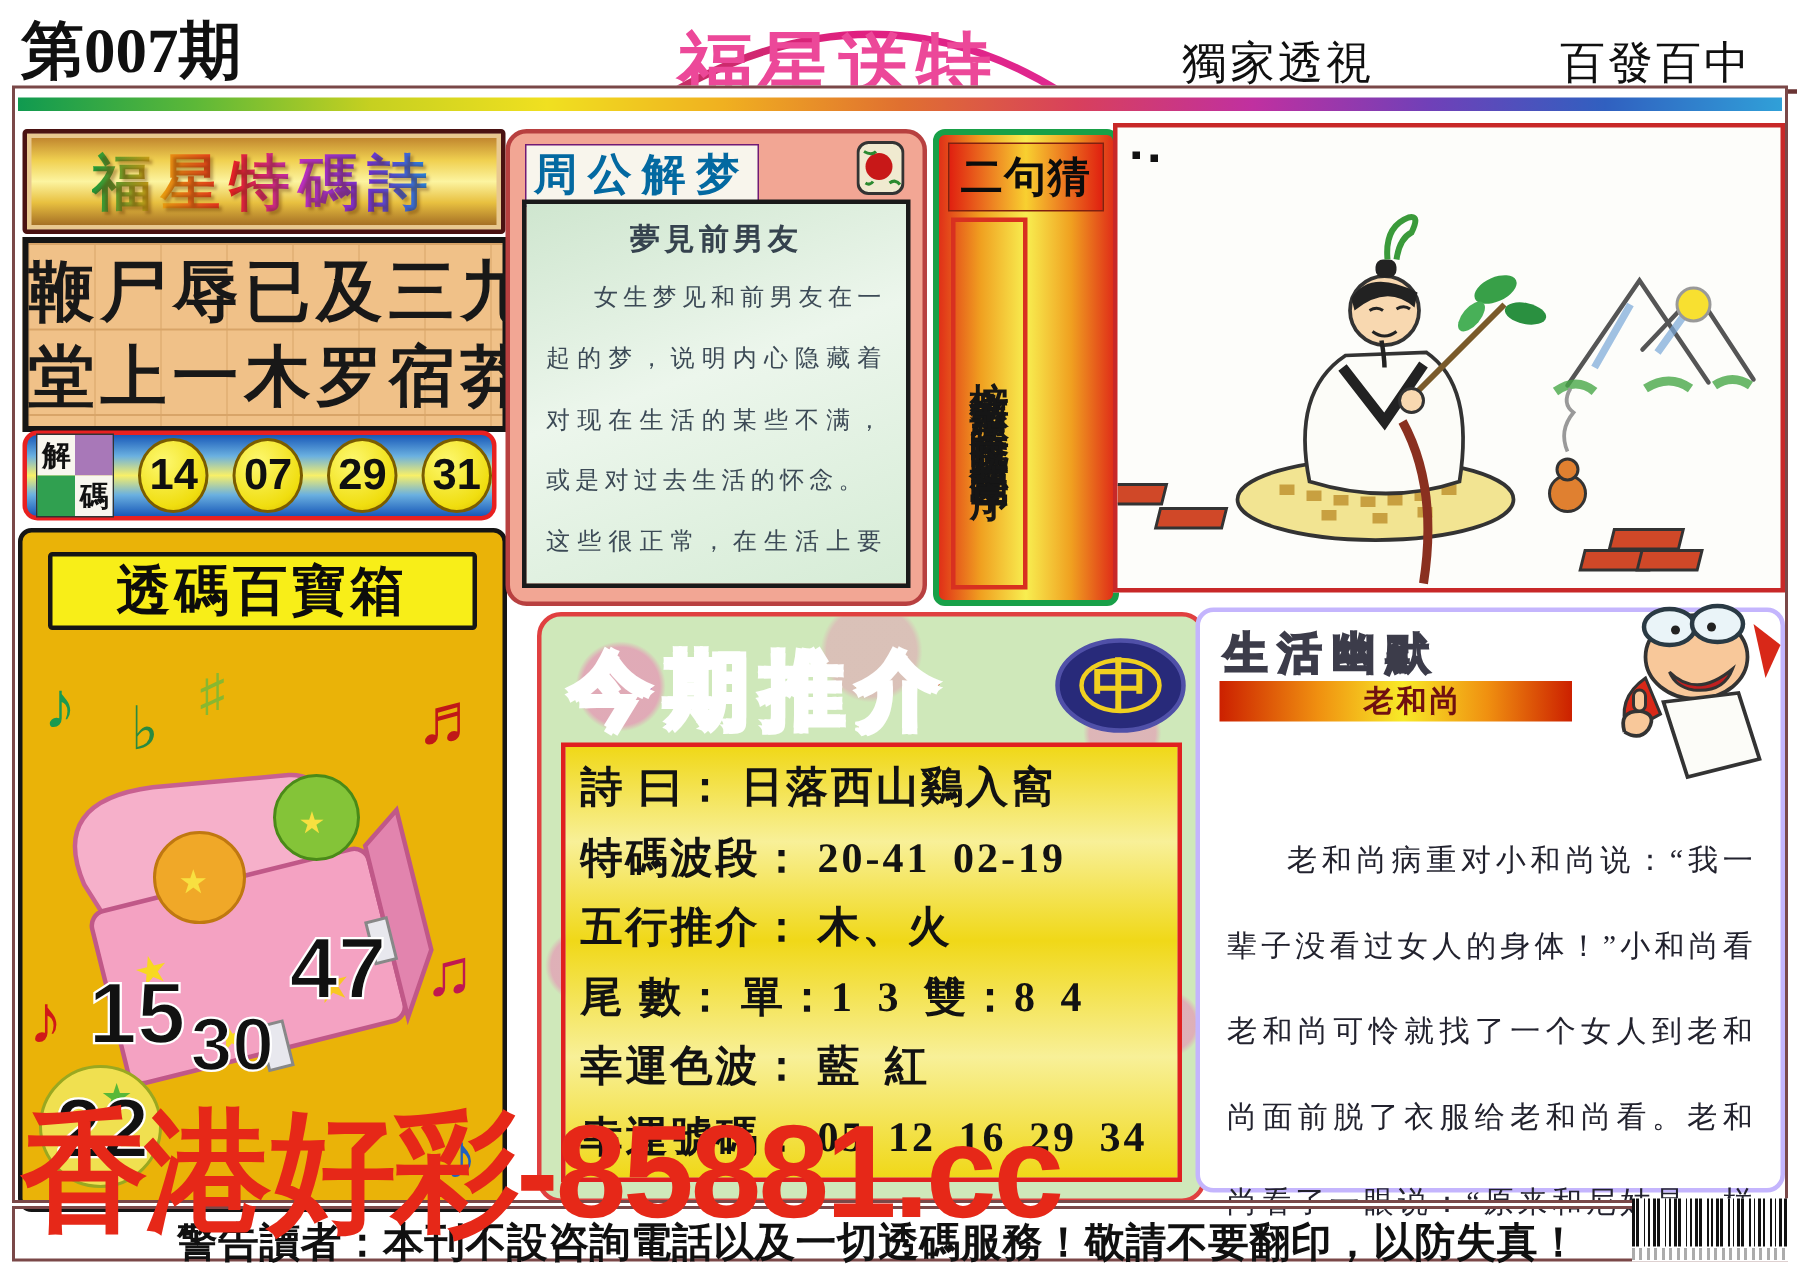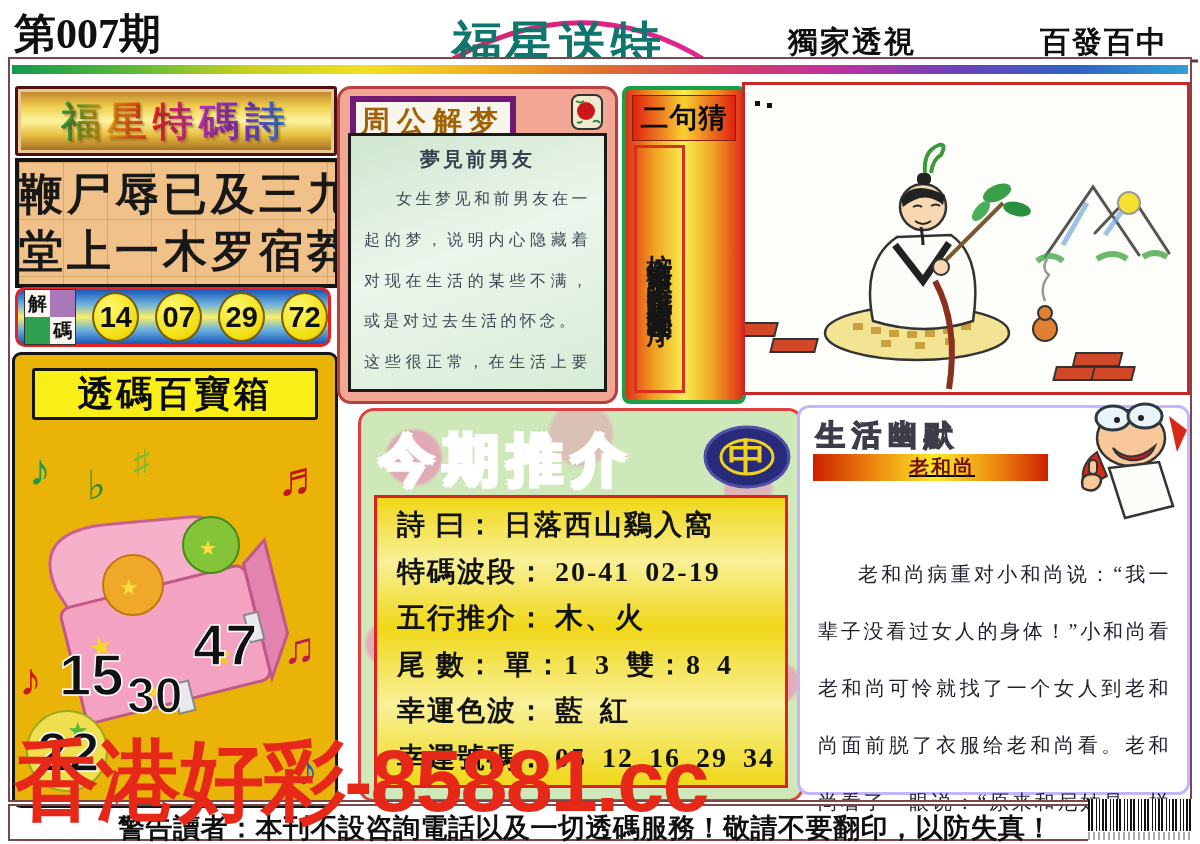--- a/index.html
+++ b/index.html
@@ -4,22 +4,22 @@
 <style>
   html,body{margin:0;padding:0;}
   body{
     width:1200px;height:844px;position:relative;background:#fff;
     font-family:"Liberation Sans", sans-serif;overflow:hidden;
   }
   .abs{position:absolute;}
 
   
   .issue{left:14px;top:6px;font-family:"Liberation Serif",serif;font-weight:900;font-size:42px;color:#101010;}
-  .main-title{left:452px;top:12px;font-size:50px;font-weight:900;color:#0f766e;letter-spacing:3px;white-space:nowrap;}
-  .tagline{top:22px;font-size:30px;font-weight:700;color:#101010;letter-spacing:2px;text-align:center;}
+  .main-title{left:452px;top:12px;font-size:50px;font-weight:900;color:#ec4899;letter-spacing:3px;white-space:nowrap;}
+  .tagline{top:22px;font-size:30px;font-weight:400;color:#101010;letter-spacing:2px;text-align:center;}
   .tagline.l{left:788px;} .tagline.r{left:1040px;}
 
   
   .main-frame{left:8px;top:57px;width:1180px;height:780px;border:2px solid #7a4848;background:#fff;}
   .rainbow-bar{left:12px;top:65px;width:1176px;height:9px;
     background:linear-gradient(90deg,#109a50,#5cb838,#c6d020,#f0e020,#f0b020,#e07030,#d8405c,#c030a0,#7040b8,#3060c0,#30a0d8);}
   .hdr-decor{left:410px;top:0;width:790px;height:80px;pointer-events:none;}
 
   
   .tezima-title{left:15px;top:86px;width:316px;height:64px;border:3px solid #4a1212;border-radius:3px;
@@ -43,22 +43,22 @@
   .ball{width:46px;height:46px;border-radius:50%;border:2px solid #7a5c00;
     background:radial-gradient(circle at 35% 30%,#fdf870,#f0de10 70%,#d8b800);
     display:flex;align-items:center;justify-content:center;font-size:29px;font-weight:900;color:#101010;}
   .treasure-box{left:12px;top:352px;width:320px;height:450px;border:3px solid #151515;border-radius:9px;background:#eab308;overflow:hidden;}
   .treasure-title{margin:13px auto 0;width:286px;height:52px;background:#f8ee18;border:3px solid #151515;border-radius:3px;
     display:flex;align-items:center;justify-content:center;font-size:36px;font-weight:900;color:#0c0c0c;letter-spacing:3px;box-sizing:border-box;}
   .treasure-art{position:absolute;left:0;top:78px;width:320px;height:372px;}
 
   
   .dream-box{left:337px;top:86px;width:281px;height:318px;background:#f2a694;border:3px solid #b84040;border-radius:14px;box-sizing:border-box;}
-  .dream-title{position:absolute;left:10px;top:7px;font-family:"Liberation Serif",serif;font-size:29px;font-weight:900;color:#a16207;
-    background:#f8f5ec;border:6px solid #701a75;padding:0 5px;letter-spacing:7px;}
+  .dream-title{position:absolute;left:10px;top:7px;font-family:"Liberation Serif",serif;font-size:29px;font-weight:900;color:#0369a1;
+    background:#f8f5ec;border:1px solid #701a75;padding:0 5px;letter-spacing:7px;}
   .dream-seal{position:absolute;right:12px;top:5px;}
   .dream-inner{position:absolute;left:8px;right:8px;top:44px;bottom:9px;border:3px solid #1a1a1a;
     background:linear-gradient(160deg,#cfe6cf,#ecf6ec 45%,#d6ecd6);padding:8px 13px;box-sizing:border-box;overflow:hidden;}
   .dream-sub{font-family:"Liberation Serif",serif;text-align:center;font-size:20px;font-weight:700;color:#35424e;letter-spacing:3px;margin:2px 0 6px;}
   .dream-p{font-family:"Liberation Serif",serif;font-size:16px;color:#3c4a56;letter-spacing:3.5px;line-height:2.55;margin:0;text-align:justify;}
   .indent{text-indent:2em;}
 
   
   .guess-box{left:622px;top:86px;width:124px;height:318px;border:4px solid #18a048;border-radius:8px;box-sizing:border-box;
     background:linear-gradient(90deg,#e03018,#f0a020 24%,#f8ee50 50%,#f0a020 76%,#e03018);}
@@ -83,31 +83,31 @@
       radial-gradient(circle at 95% 70%,rgba(238,120,180,.5) 0 18px,transparent 22px),
       radial-gradient(circle at 50% 6%,rgba(238,120,180,.35) 0 30px,transparent 34px),
       #cfe8ba; margin-left: 18px;}
   .rec-title{position:absolute;left:18px;top:12px;font-size:56px;font-weight:900;letter-spacing:8px;white-space:nowrap;
     background:linear-gradient(90deg,#e02060,#9030c8,#2070d0,#18a040,#e87818,#e02020);
     -webkit-background-clip:text;background-clip:text;-webkit-text-fill-color:transparent;
     text-shadow:2px 2px 0 #fff,-2px 2px 0 #fff,2px -2px 0 #fff,-2px -2px 0 #fff;}
   .rec-logo{position:absolute;right:10px;top:14px;width:88px;height:64px;}
   .rec-sheet{position:absolute;left:13px;right:13px;top:84px;bottom:11px;border:3px solid #e02020;
     background:linear-gradient(180deg,#f0d818,#f8f098 22%,#f0d818 45%,#f8f098 72%,#f0d818);
-    display:flex;flex-direction:column;justify-content:space-around;padding:4px 20px;box-sizing:border-box;}
+    display:flex;flex-direction:column;justify-content:space-around;padding:4px 10px;box-sizing:border-box;}
   .rec-row{font-family:"Liberation Serif",serif;font-weight:900;font-size:28px;color:#121212;letter-spacing:2px;white-space:nowrap;}
   .rec-row .val{margin-left:8px;word-spacing:6px;}
 
   
   .humor-box{left:797px;top:405px;width:393px;height:390px;background:#fff;border:3px solid #c4b5fd;border-radius:12px;box-sizing:border-box;}
   .humor-title{position:absolute;left:16px;top:8px;font-size:29px;font-weight:900;letter-spacing:7px;
     color:#fff;-webkit-text-stroke:1.6px #3c3c4a;}
   .humor-bar{position:absolute;left:13px;top:46px;width:235px;height:27px;
     background:linear-gradient(90deg,#cc2000,#f09010 28%,#f8ea28 52%,#f09010 76%,#cc2000);
-    display:flex;align-items:flex-start;text-decoration:underline;}
+    display:flex;align-items:flex-start;}
   .humor-bar span{margin-left:96px;font-size:20px;font-weight:900;color:#701010;letter-spacing:2px;}
   .humor-mascot{position:absolute;right:-4px;top:-12px;width:122px;height:128px;}
   .humor-text{position:absolute;left:18px;right:16px;top:138px;font-family:"Liberation Serif",serif;
     font-size:20px;color:#22222e;letter-spacing:2.5px;line-height:2.85;text-indent:2em;text-align:justify;}
 
   
   .watermark{left:14px;top:722px;z-index:60;font-size:88px;font-weight:900;color:#e62818;
     letter-spacing:-2px;white-space:nowrap;transform:scaleX(.96);transform-origin:left;}
   .footer-line{left:8px;top:800px;width:1184px;height:6px;border-top:2px solid #7a4848;border-bottom:2px solid #7a4848;background:#fff;box-sizing:border-box;}
   .warning{left:118px;top:810px;font-family:"Liberation Serif",serif;font-size:27px;font-weight:900;color:#101010;letter-spacing:0.5px;white-space:nowrap;}
@@ -164,21 +164,21 @@
   <div class="ball">
       <span>14</span>
     </div>
   <div class="ball">
       <span>07</span>
     </div>
   <div class="ball">
       <span>29</span>
     </div>
   <div class="ball">
-      <span>72</span>
+      <span>31</span>
     </div>
 </div>
 
 <div class="abs treasure-box">
   <div class="treasure-title">透碼百寶箱</div>
   <svg class="treasure-art" viewBox="0 0 320 372">
 
     <text x="14" y="52" font-size="44" fill="#1a9a50">♪</text>
     <text x="72" y="66" font-size="40" fill="#2a8a40">♭</text>
     <text x="262" y="62" font-size="48" fill="#c01818">♬</text>

